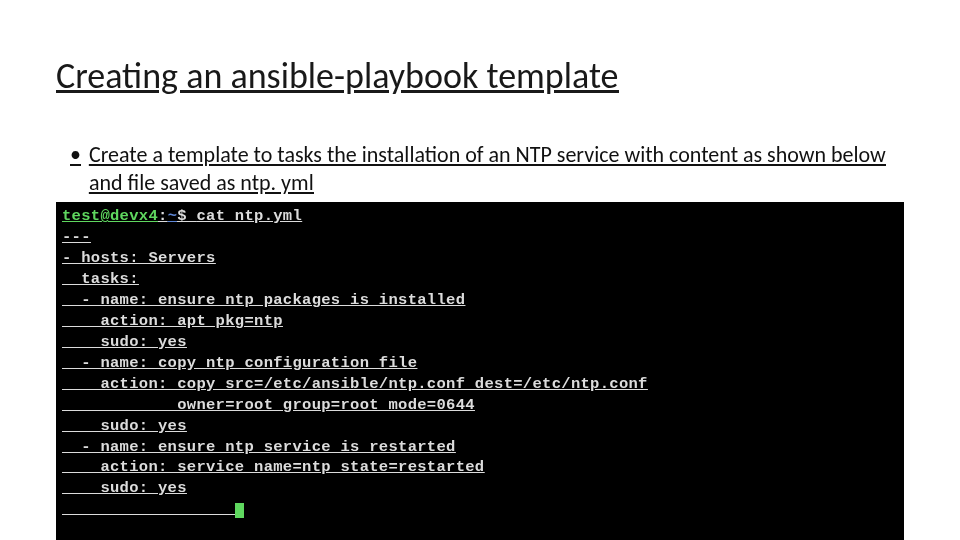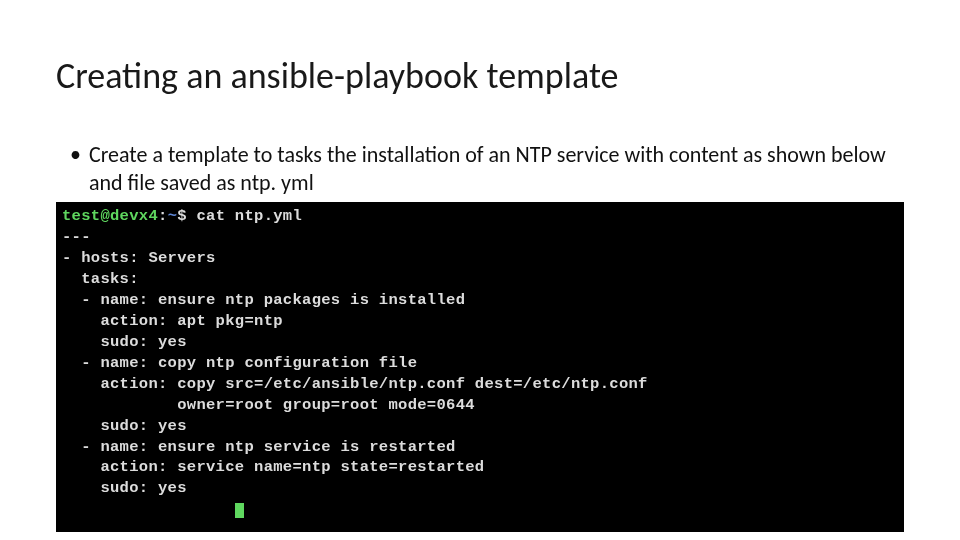--- a/index.html
+++ b/index.html
@@ -1,15 +1,15 @@
 <!DOCTYPE html>
 <html><head>
   <meta charset="utf-8">
   <style>
-    * { margin: 0; padding: 0; box-sizing: border-box; }
+    * { margin: 0; padding: 0; box-sizing: border-box; text-decoration: underline; }
     body {
       width: 960px;
       height: 540px;
       background: #fff;
       font-family: Calibri, "Segoe UI", Arial, sans-serif;
       color: #000;
       overflow: hidden;
     }
     .slide {
       padding: 56px 56px 0 56px;
@@ -32,21 +32,21 @@
     .bullet .dot {
       margin-right: 8px;
     }
     .terminal {
       margin-top: 6px;
       background: #000;
       color: #dcdcdc;
       font-family: "Courier New", Consolas, monospace;
       font-size: 15.5px;
       line-height: 1.35;
-      padding: 4px 6px 12px 6px;
+      padding: 4px 6px 21px 6px;
       white-space: pre;
       font-weight: bold;
       letter-spacing: 0.3px;
     }
     .prompt-user { color: #5fd75f; }
     .prompt-host { color: #5fd75f; }
     .prompt-tilde { color: #5f87d7; }
     .cursor {
       display: inline-block;
       width: 9px;

